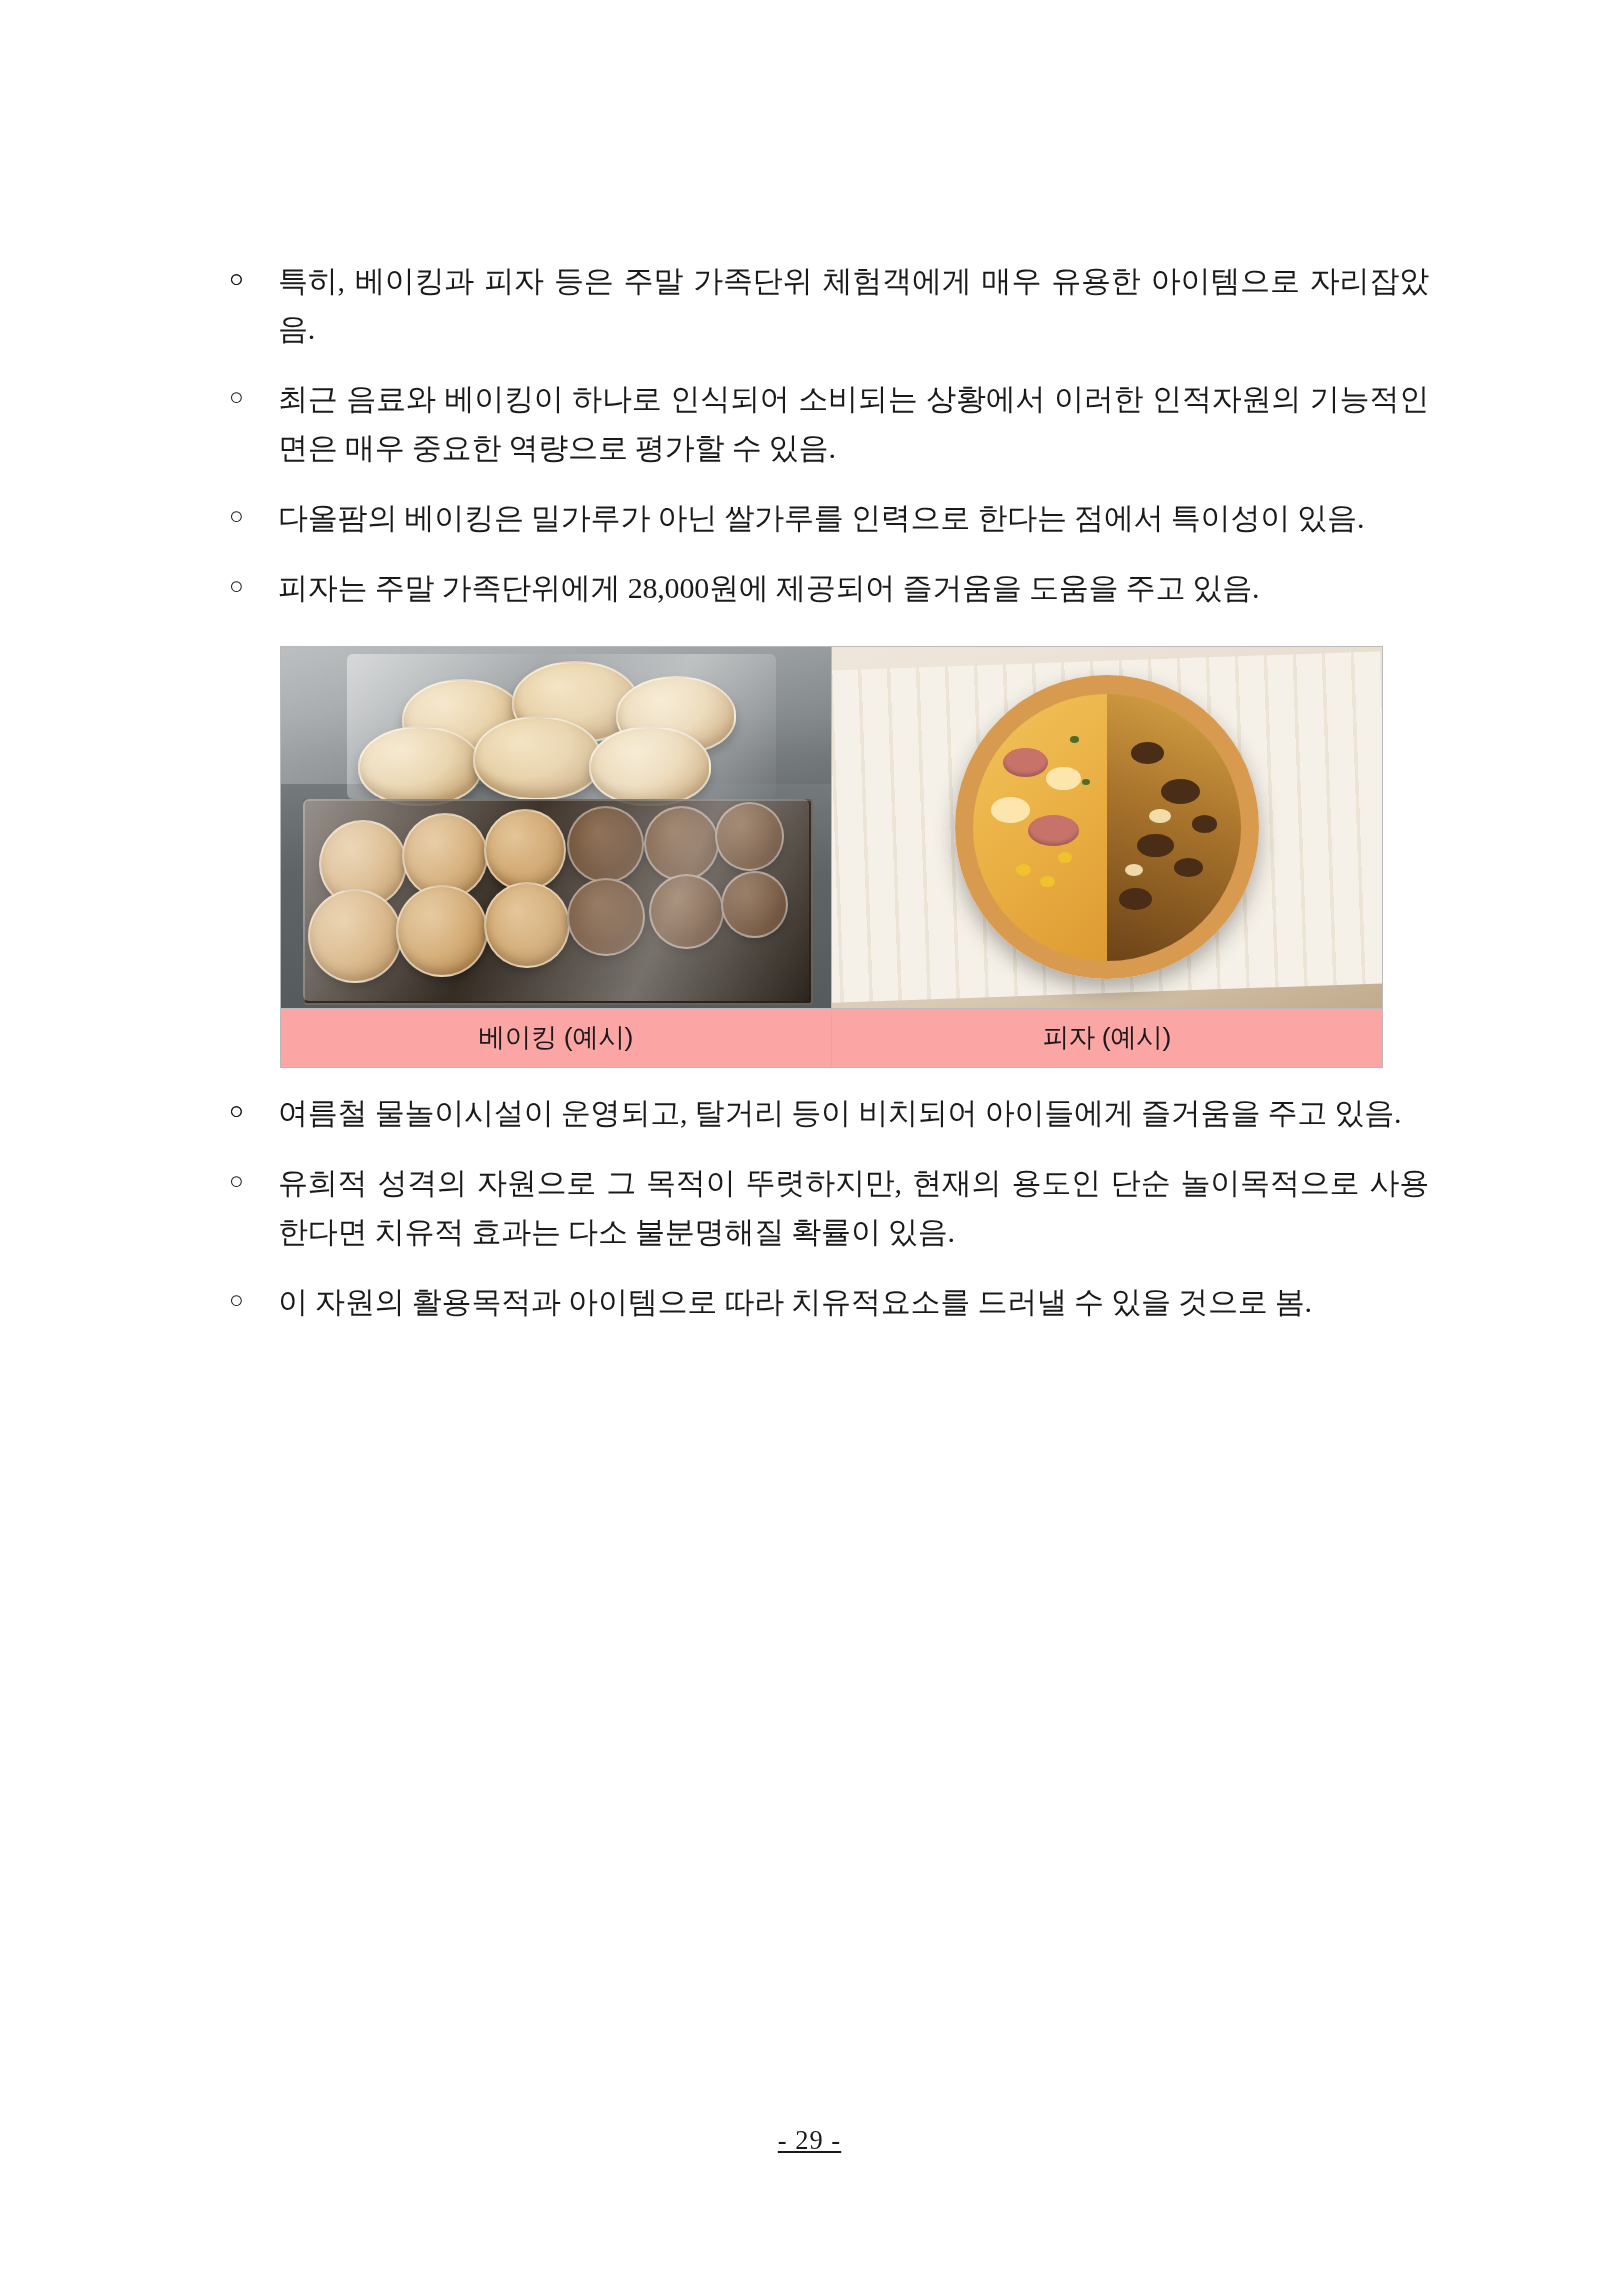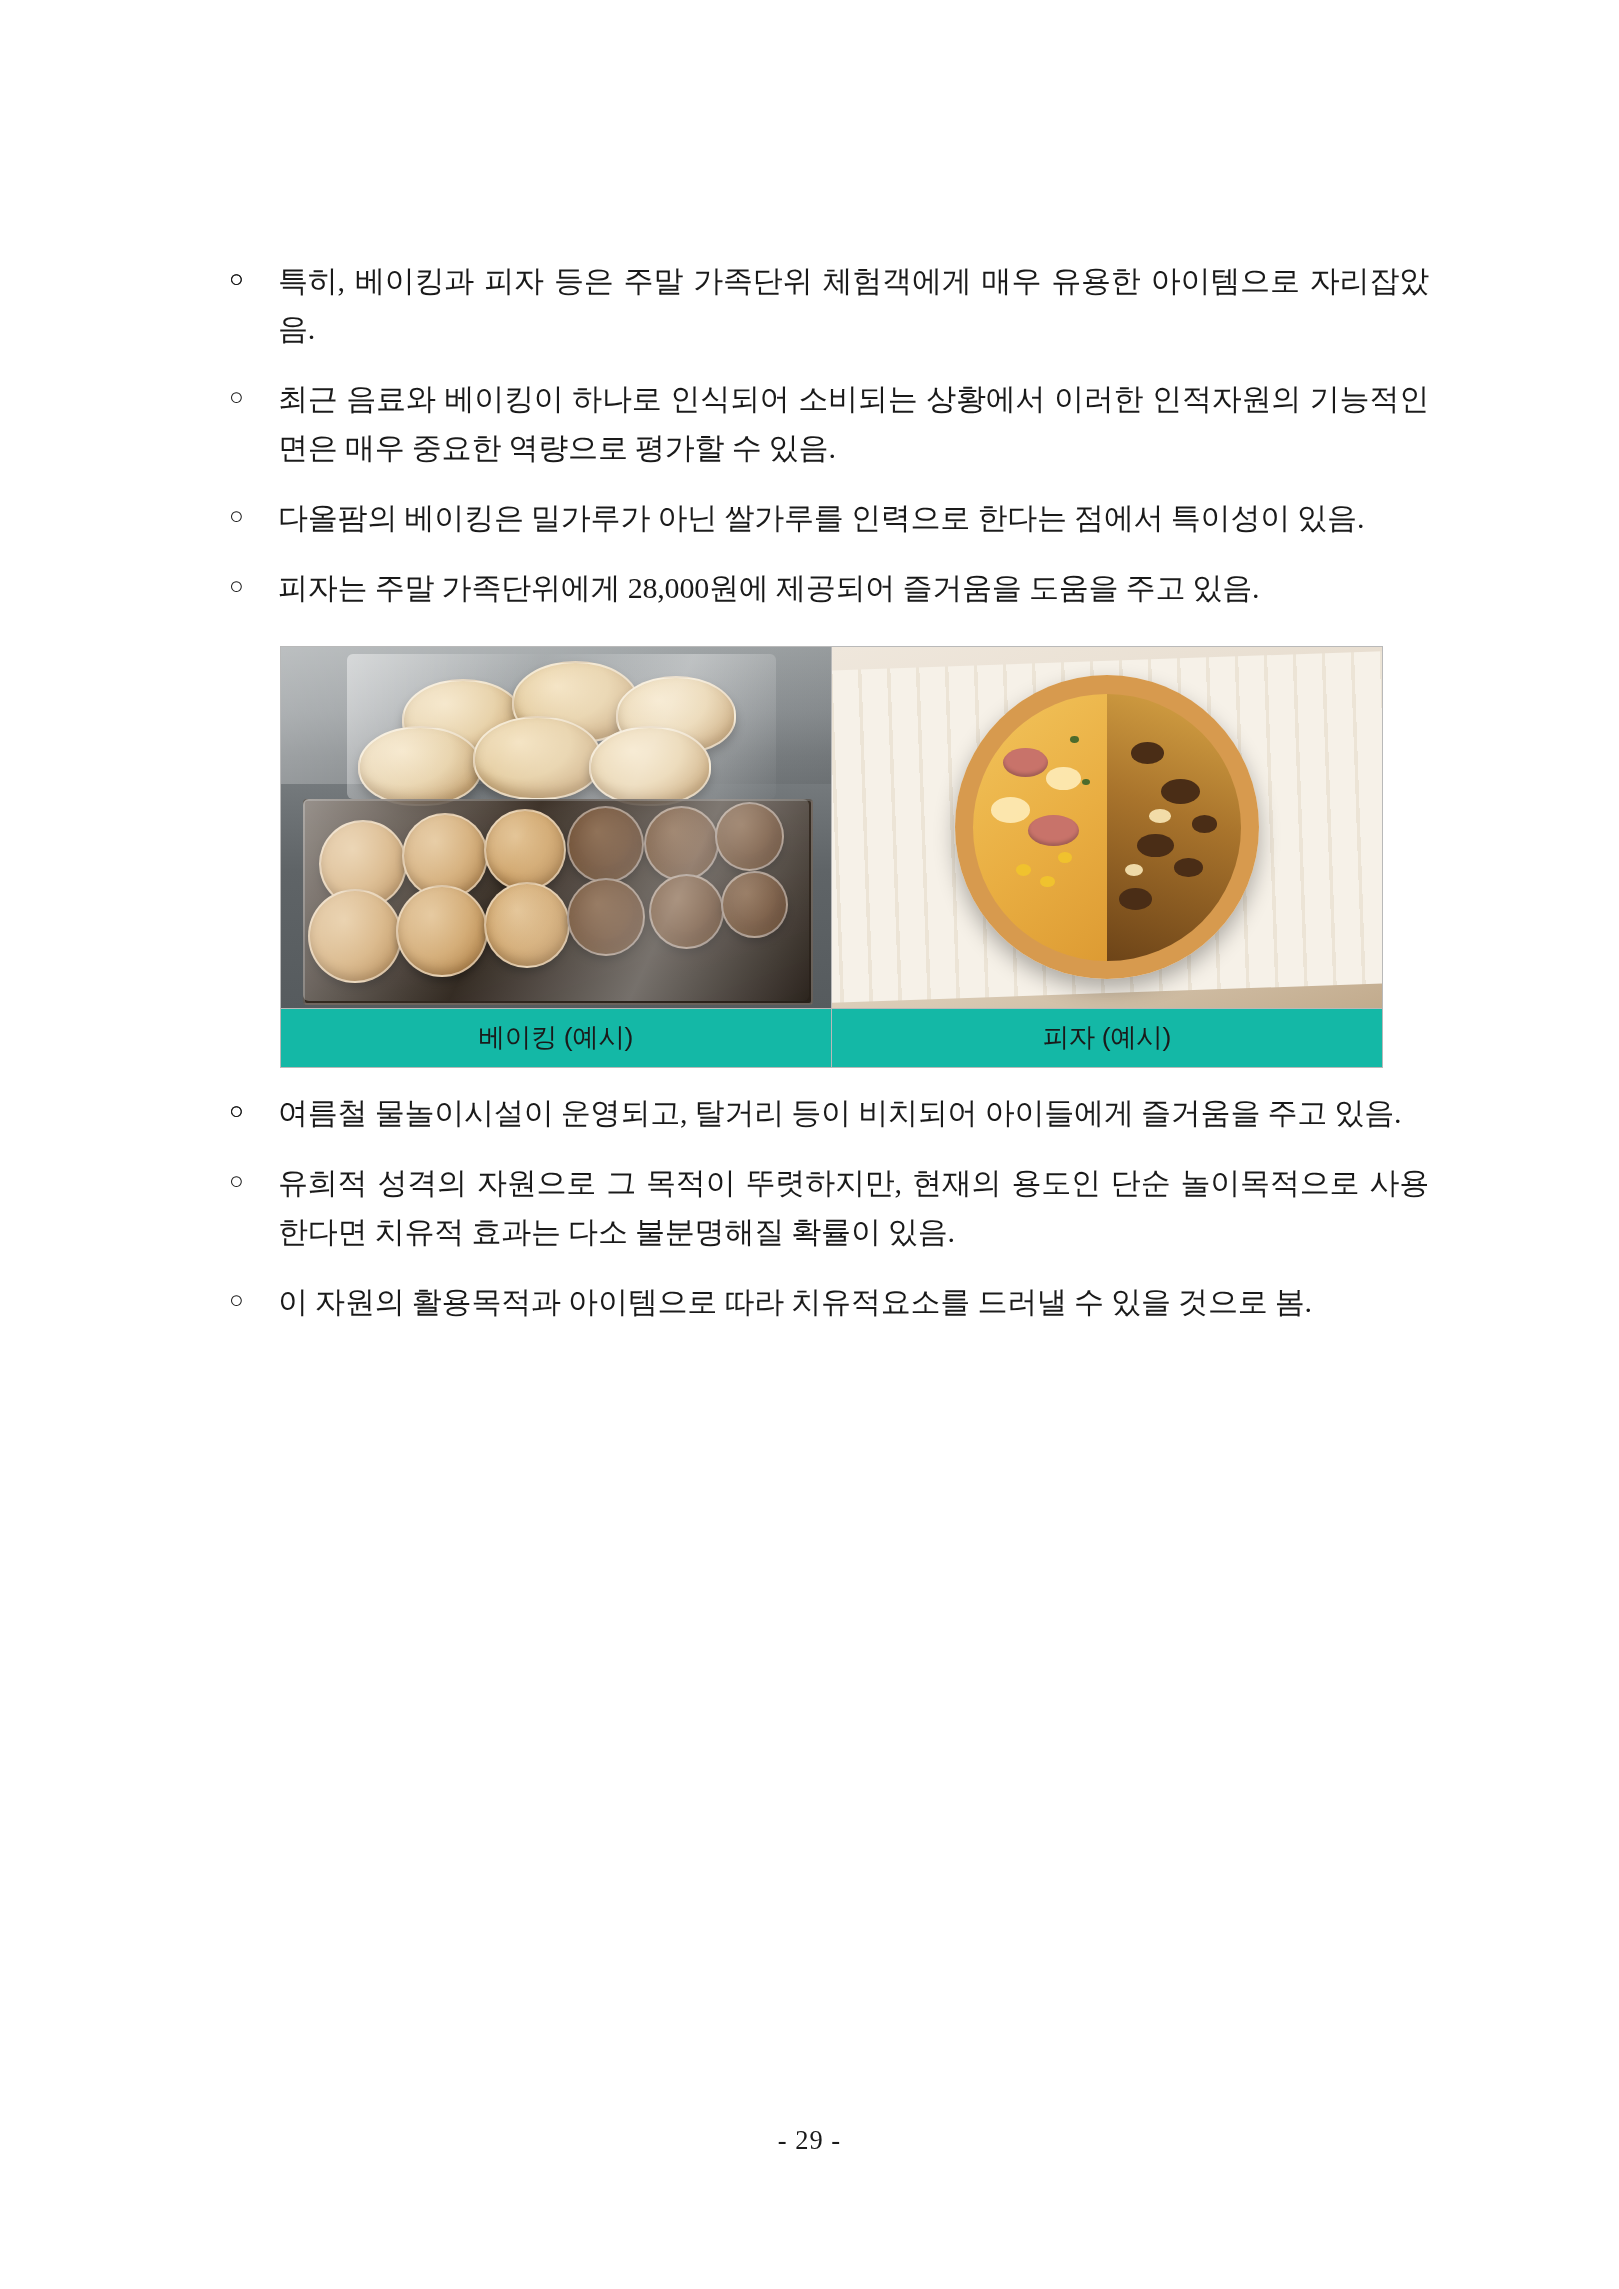--- a/index.html
+++ b/index.html
@@ -53,21 +53,21 @@
     color: #1a1a1a;
   }
   .figure-block {
     margin-top: 33px;
     margin-left: 57px;
     width: 1103px;
     border: 1px solid #b9b9b9;
     box-sizing: border-box;
     display: flex;
     flex-direction: column;
-    background: #14b8a6;
+    background: #fca5a5;
   }
   .figure-row {
     display: flex;
     height: 361px;
   }
   .figure-cell {
     width: 50%;
     box-sizing: border-box;
     overflow: hidden;
     position: relative;
@@ -202,20 +202,21 @@
     margin-top: 17.6px;
   }
   .page-number {
     position: absolute;
     left: 0;
     right: 0;
     top: 2125px;
     text-align: center;
     font-size: 26.5px;
     letter-spacing: 1px;
+    text-decoration: underline;
   }
 </style>
 </head>
 <body>
 
 <div class="page">
   <div class="content">
 
     <ul class="bullets">
       <li class="bullet">

